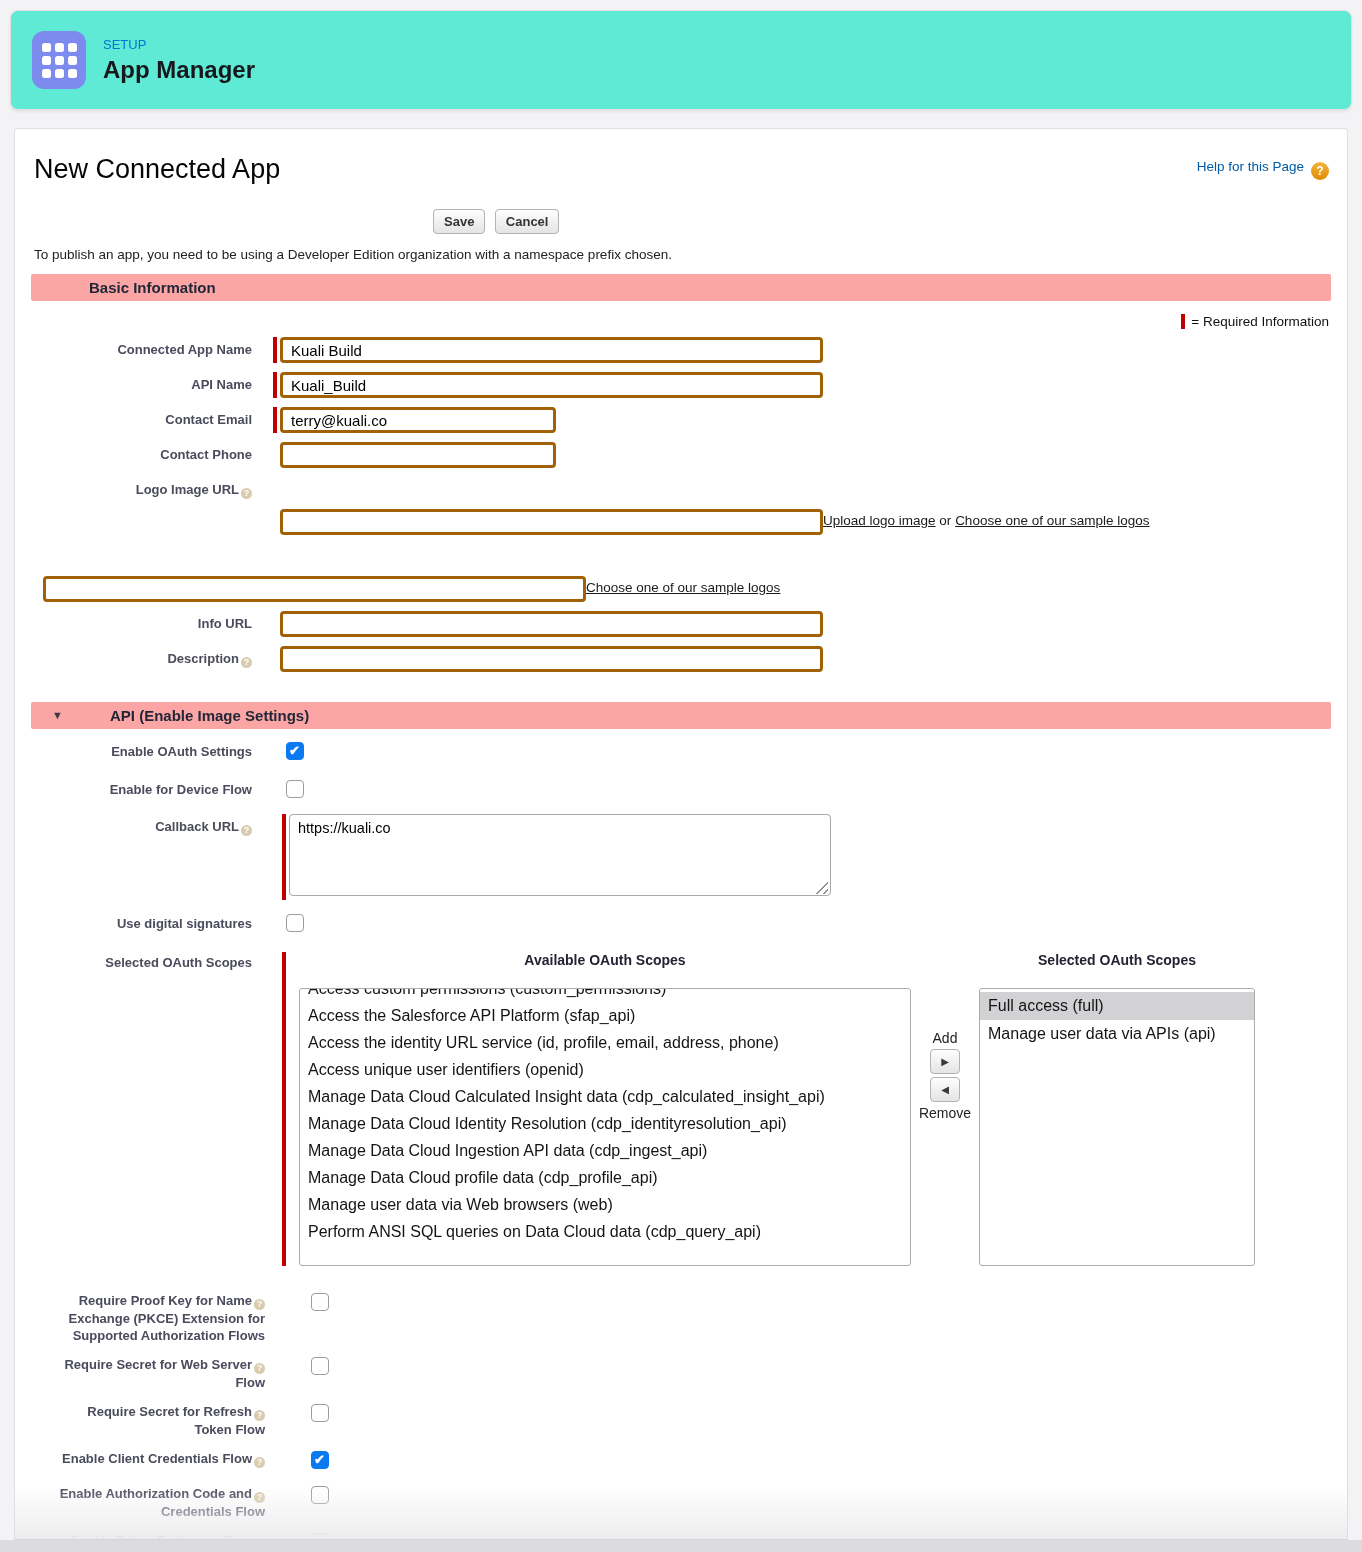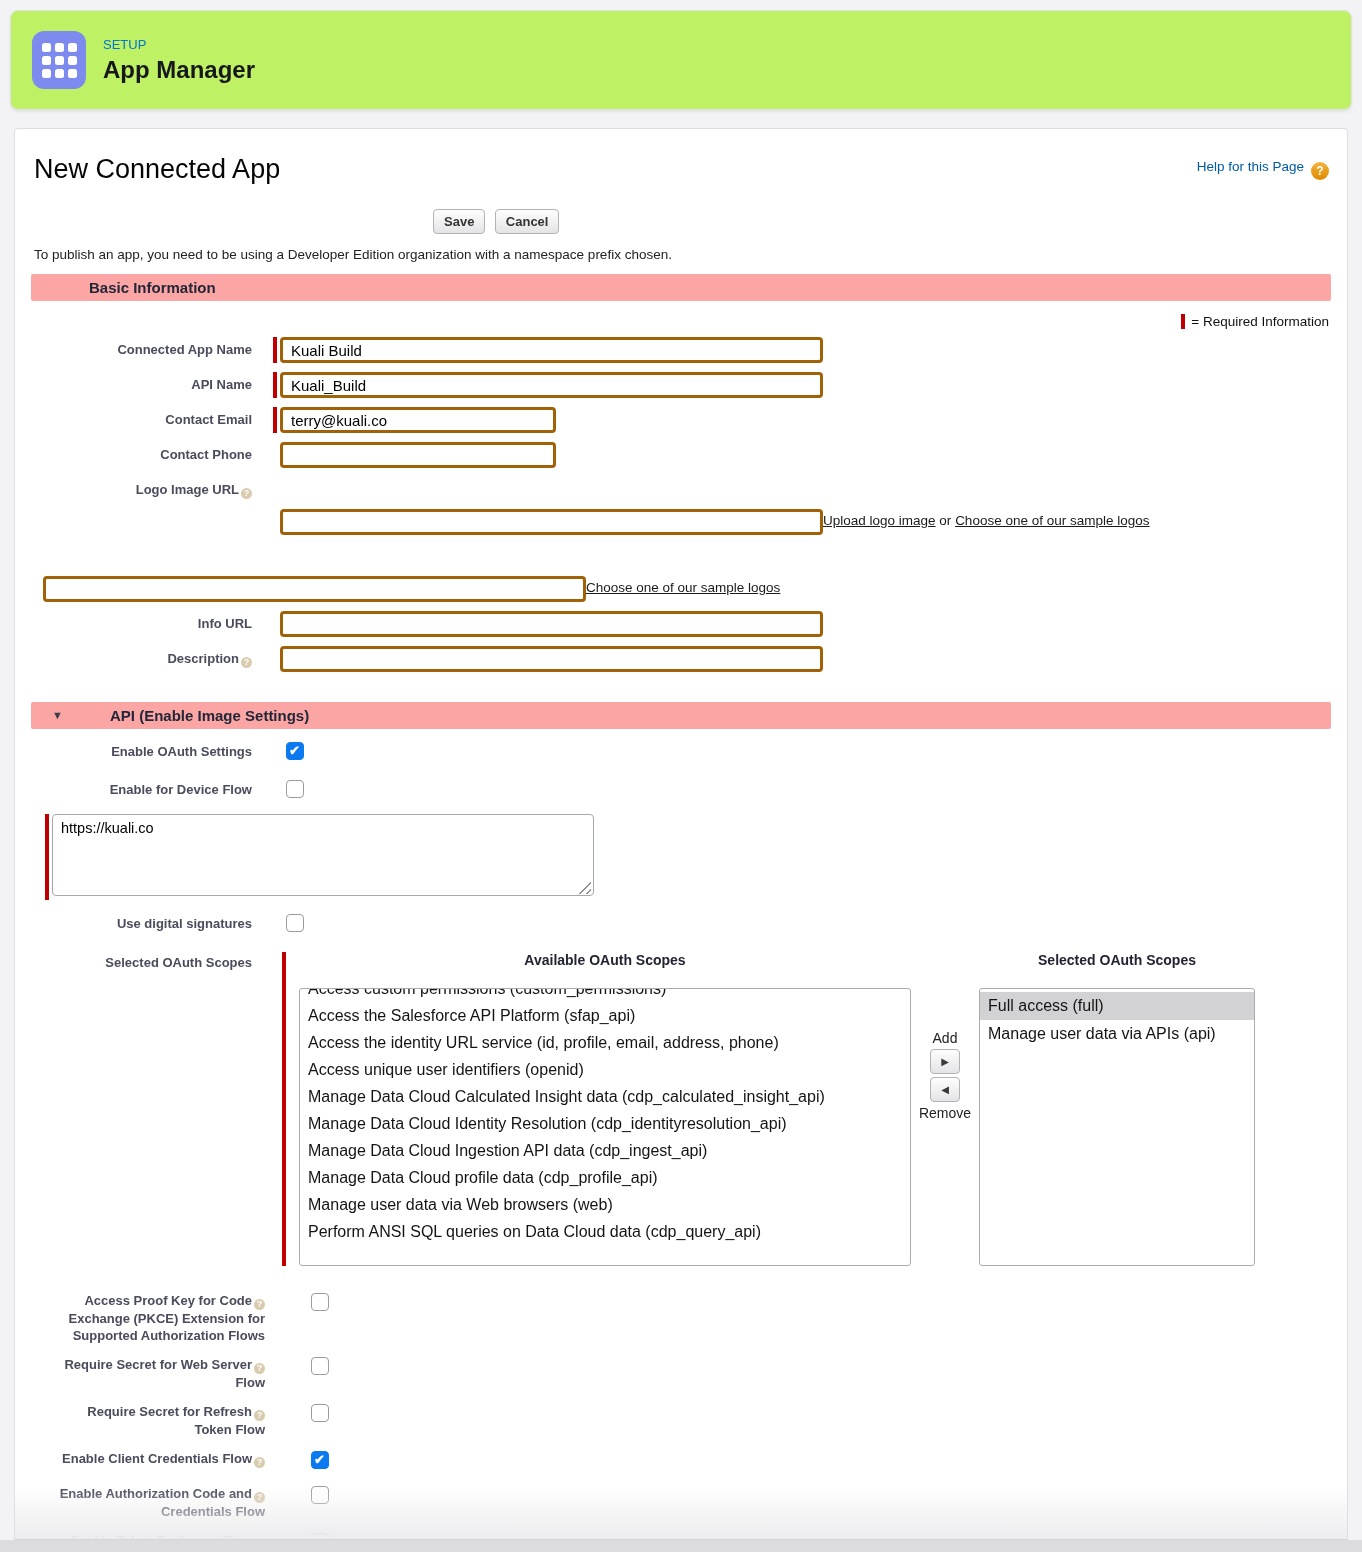--- a/index.html
+++ b/index.html
@@ -7,21 +7,21 @@
   body {
     width:1362px; height:1552px; overflow:hidden;
     background:#f3f3f5;
     font-family:"Liberation Sans", sans-serif;
     color:#1b1b1b;
   }
 
   
   .header-card {
     margin:10px 10px 0 10px; height:100px;
-    background:#bef264; border:1px solid #e2e2e4; border-radius:8px;
+    background:#5eead4; border:1px solid #e2e2e4; border-radius:8px;
     box-shadow:0 2px 3px rgba(0,0,0,.07);
     display:flex; align-items:center; padding-left:21px;
   }
   .app-icon {
     width:54px; height:58px; border-radius:12px; background:#7d8aee;
     display:flex; align-items:center; justify-content:center; flex:none;
   }
   .grid9 { display:grid; grid-template-columns:repeat(3,9px); grid-gap:4px; }
   .grid9 i { width:9px; height:9px; background:#fff; border-radius:2.5px; display:block; }
   .header-text { margin-left:17px; }
@@ -287,20 +287,21 @@
 
     <div class="form-row" style="margin-bottom:16px;">
       <div class="label-cell" style="padding-top:2px;">Enable for Device Flow</div>
       <div class="ctl-cell">
           <span class="reqbar off"></span>
         <span class="cbx"></span>
       </div>
     </div>
 
     <div class="form-row" style="margin-bottom:14px;">
+      <div class="label-cell"><span>Callback URL</span><span class="help-ic">?</span></div>
       <div class="ctl-cell deep">
           <span class="reqbar"></span>
         <div class="ta-wrap">
           <textarea class="cb-url" style="">https://kuali.co</textarea>
           <span class="grip"></span>
         </div>
       </div>
     </div>
 
     <div class="form-row" style="margin-bottom:20px;">
@@ -343,21 +344,21 @@
                 <div class="scope-item hl">Full access (full)</div>
                 <div class="scope-item">Manage user data via APIs (api)</div>
               </div>
           </div>
         </div>
       </div>
     </div>
 
     <div class="flow-rows">
         <div class="flow-row">
-          <div class="flow-label"><span>Access Proof Key for Code</span><span class="help-ic">?</span><br><span>Exchange (PKCE) Extension for</span><br><span>Supported Authorization Flows</span></div>
+          <div class="flow-label"><span>Require Proof Key for Name</span><span class="help-ic">?</span><br><span>Exchange (PKCE) Extension for</span><br><span>Supported Authorization Flows</span></div>
           <div class="flow-ctl"><span class="cbx"></span></div>
         </div>
         <div class="flow-row">
           <div class="flow-label"><span>Require Secret for Web Server</span><span class="help-ic">?</span><br><span>Flow</span></div>
           <div class="flow-ctl"><span class="cbx"></span></div>
         </div>
         <div class="flow-row">
           <div class="flow-label"><span>Require Secret for Refresh</span><span class="help-ic">?</span><br><span>Token Flow</span></div>
           <div class="flow-ctl"><span class="cbx"></span></div>
         </div>

